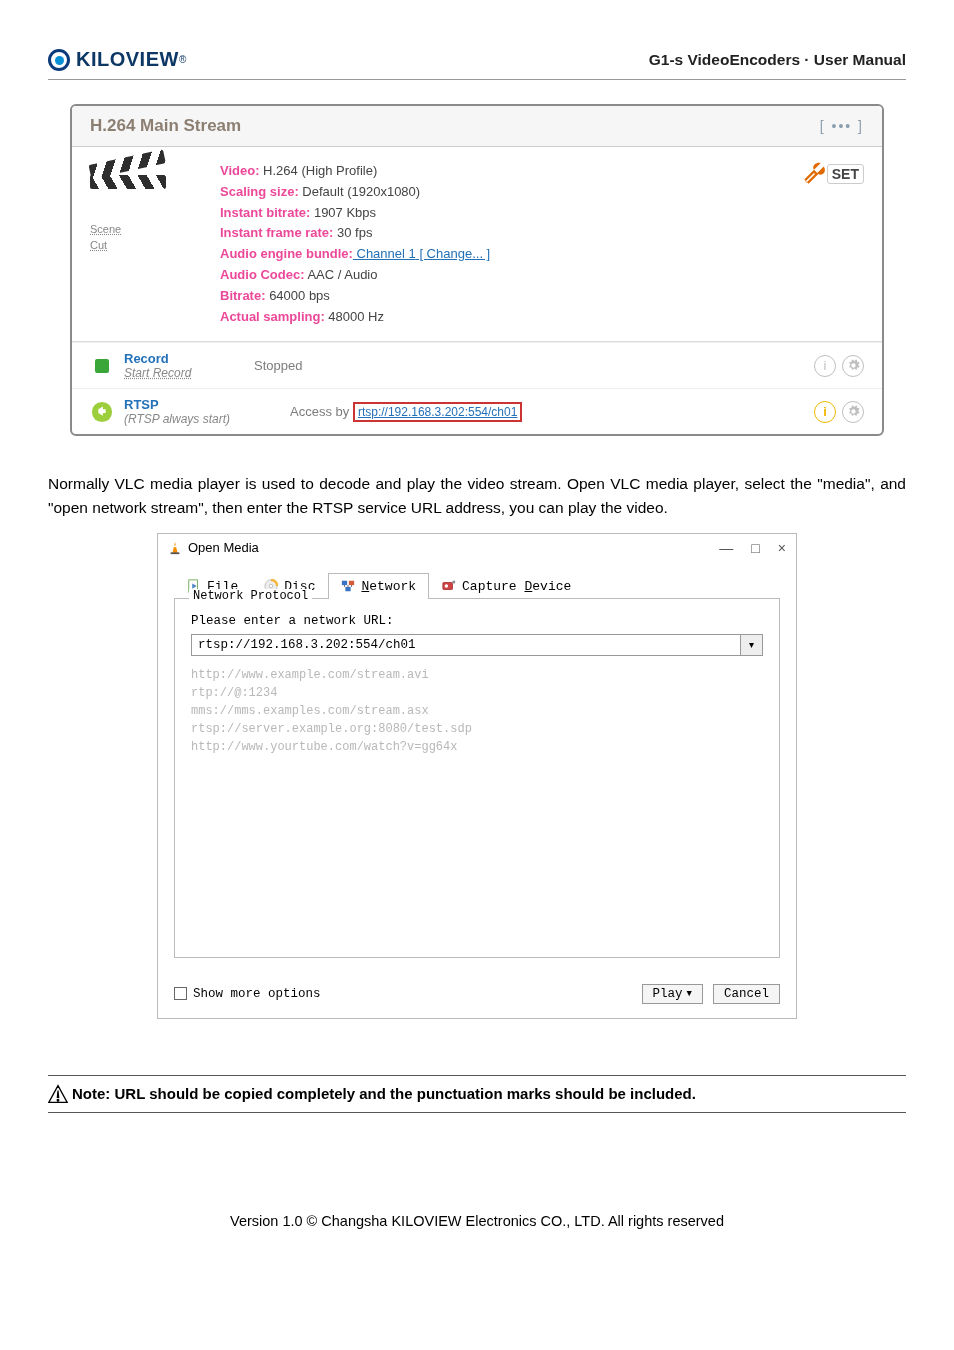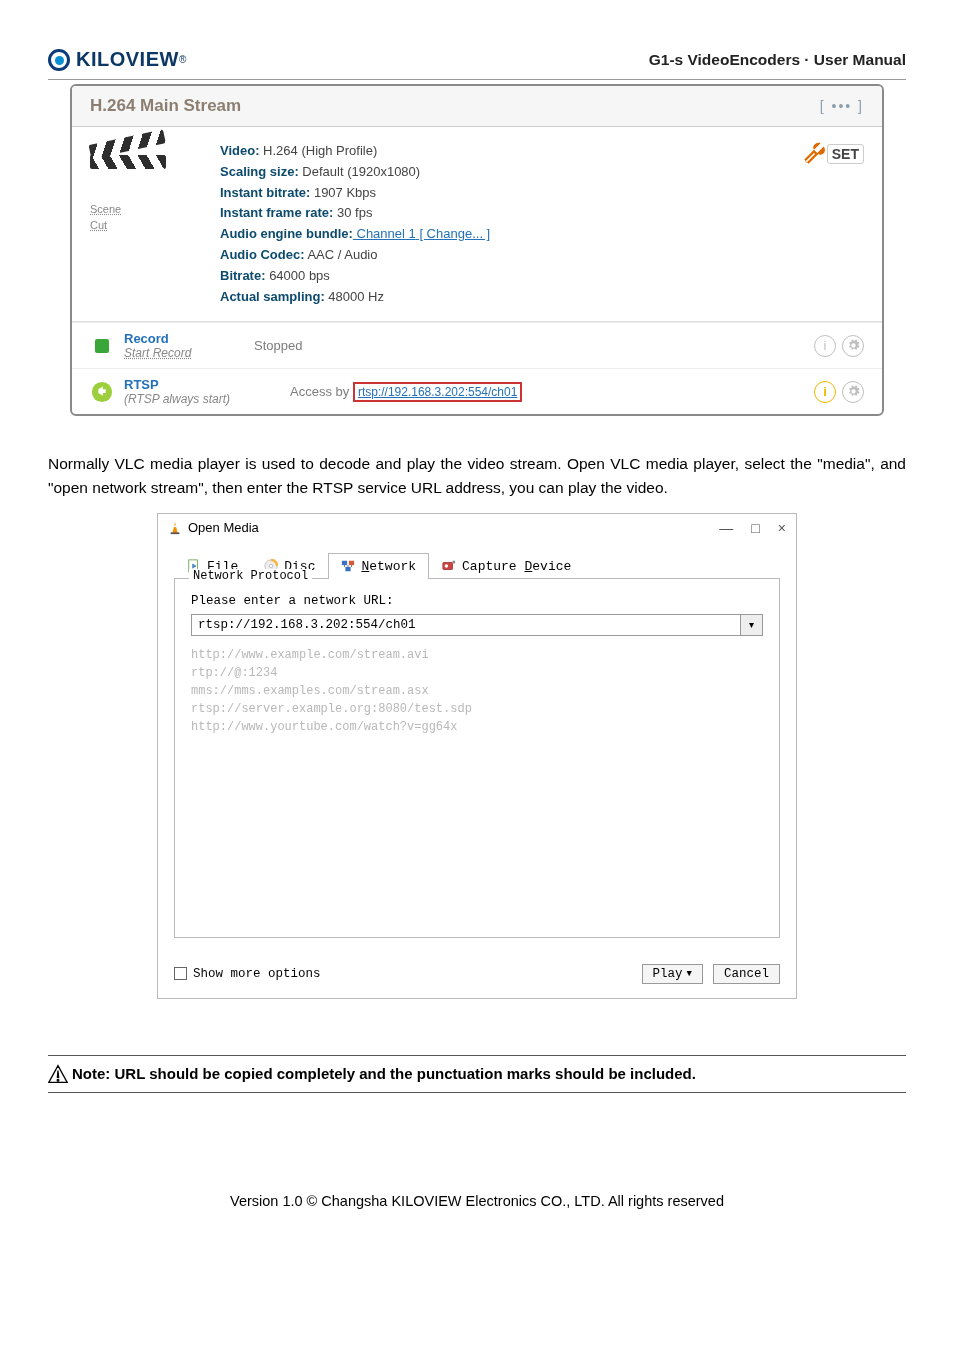--- a/index.html
+++ b/index.html
@@ -1,38 +1,38 @@
 <!DOCTYPE html>
 <html><head>
 <meta charset="utf-8">
 <style>
   * { margin: 0; padding: 0; box-sizing: border-box; }
   body { font-family: Arial, sans-serif; background: #fff; width: 954px; }
   .page { padding: 0 48px; }
-  .header-row { display: flex; justify-content: space-between; align-items: center; padding: 48px 0 8px; border-bottom: 1px solid #999; margin-bottom: 4px; }
+  .header-row { display: flex; justify-content: space-between; align-items: center; padding: 48px 0 8px; border-bottom: 1px solid #999; margin-bottom: 24px; }
   .logo { display: flex; align-items: center; }
   .logo-icon { width: 22px; height: 22px; border-radius: 50%; border: 3px solid #0b3a7a; position: relative; margin-right: 6px; }
   .logo-icon::after { content: ""; position: absolute; width: 9px; height: 9px; border-radius: 50%; background: #0b8fd4; top: 4px; left: 4px; }
   .logo-text { font-weight: 800; font-size: 20px; color: #0d3764; letter-spacing: 0.5px; }
   .logo-reg { font-size: 10px; vertical-align: super; color: #0d3764; }
   .hdr-right { font-weight: 700; font-size: 15.5px; color: #222; }
 
   .panel { border: 2px solid #8a8a8a; border-radius: 6px; margin: 0 22px 36px; background: #fff; overflow: hidden; }
   .panel-head { display: flex; justify-content: space-between; align-items: center; padding: 10px 18px; border-bottom: 1px solid #ccc; background: #f6f6f7; }
   .panel-title { color: #8c7f72; font-weight: 700; font-size: 17px; }
   .dots { color: #8b9faf; font-size: 14px; letter-spacing: 2px; }
 
   .stream-body { display: flex; padding: 14px 18px; border-bottom: 1px solid #ddd; align-items: flex-start; }
   .clap { width: 130px; padding-top: 4px; }
   .clap-icon { width: 76px; height: 54px; position: relative; margin-bottom: 4px; }
   .clap-top { width: 76px; height: 14px; background: repeating-linear-gradient(120deg,#2e2e2e 0 8px,#fff 8px 16px); transform: rotate(-12deg); transform-origin: left center; border-radius: 2px; }
   .clap-bot { width: 76px; height: 14px; background: repeating-linear-gradient(60deg,#2e2e2e 0 8px,#fff 8px 16px); border-radius: 2px; margin-top: -4px; }
   .clap-link { font-size: 11px; color: #888; text-decoration: underline dotted; display: block; margin-top: 4px; }
   .stream-info { flex: 1; font-size: 13px; line-height: 1.6; color: #444; }
-  .stream-info .k { color: #0c4a6e; font-weight: 700; }
+  .stream-info .k { color: #ec4899; font-weight: 700; }
   .chg { color: #2371b8; text-decoration: underline; }
   .set-col { width: 80px; display: flex; align-items: flex-start; justify-content: flex-end; }
   .set-badge { display: flex; align-items: center; }
   .tool-ic { width: 26px; height: 26px; }
   .set-txt { font-size: 14px; color: #444; font-weight: 600; border: 1px solid #ccc; border-radius: 3px; padding: 1px 4px; }
 
   .row { display: flex; align-items: center; padding: 8px 18px; border-top: 1px solid #eee; }
   .row-ic { width: 24px; height: 24px; margin-right: 10px; display: flex; align-items: center; justify-content: center; }
   .row-title { color: #2371b8; font-weight: 700; font-size: 13px; min-width: 70px; }
   .row-sub { color: #888; font-style: italic; font-size: 12px; }

